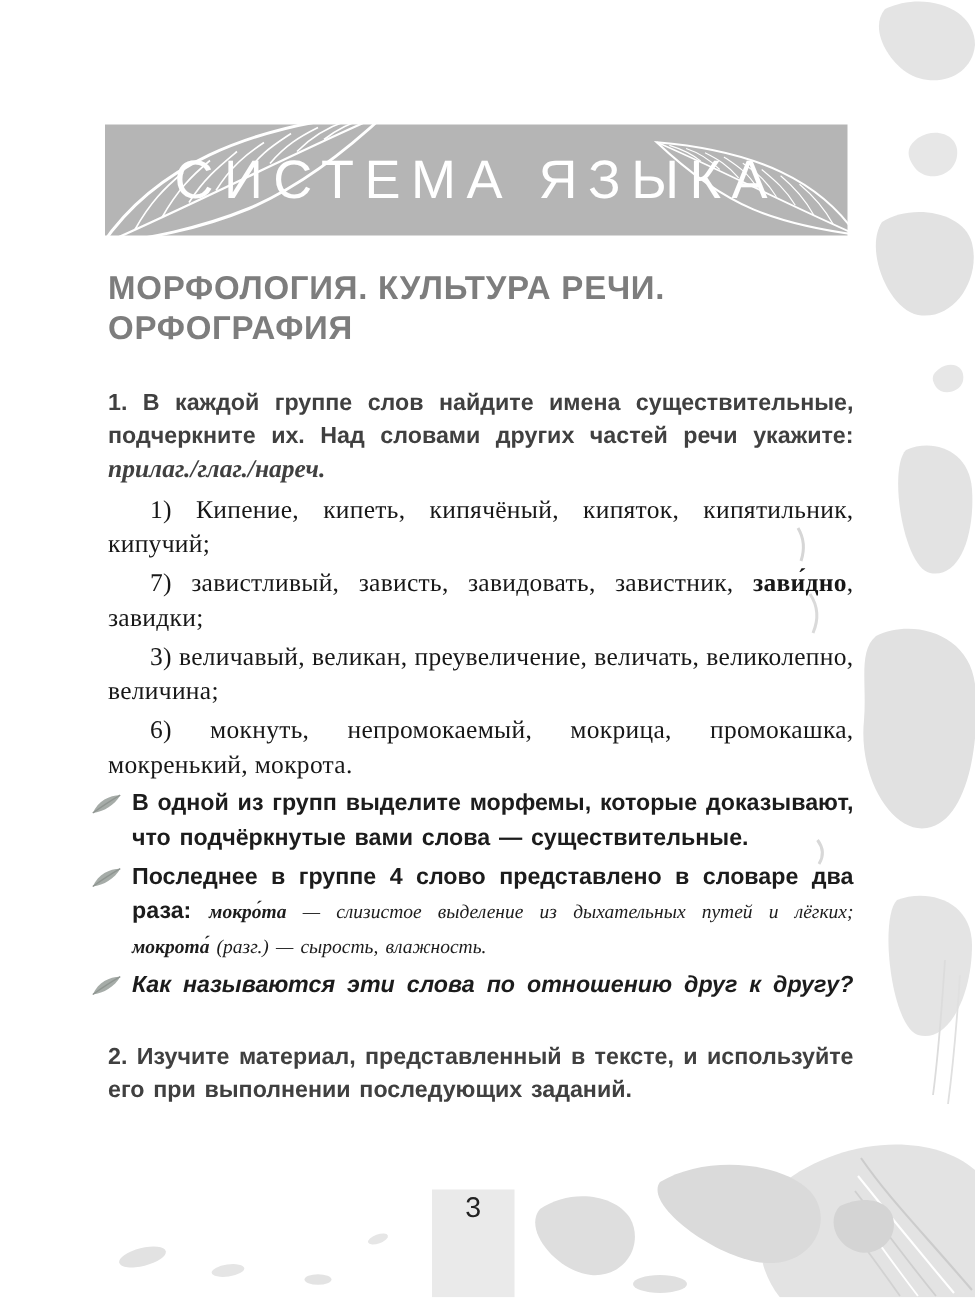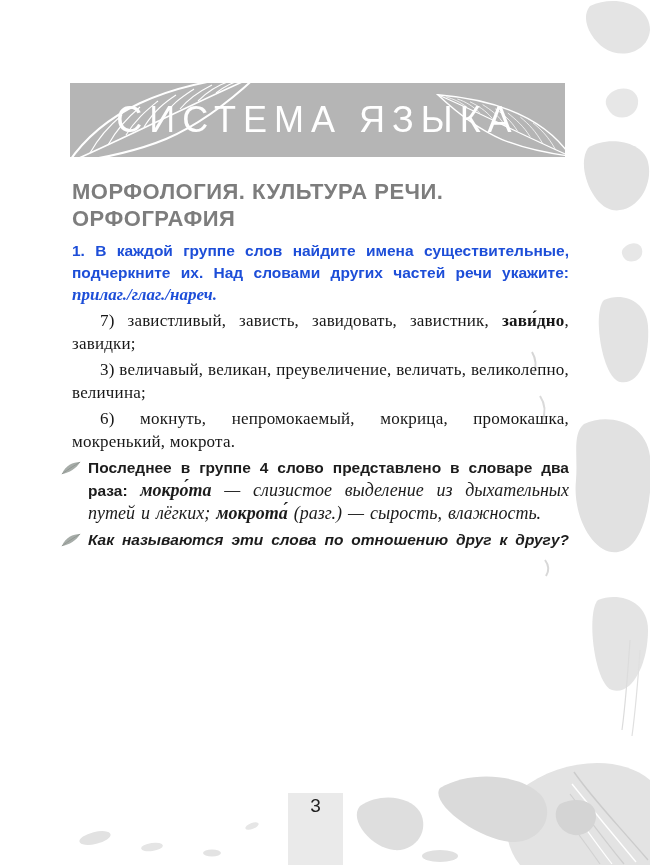--- a/index.html
+++ b/index.html
@@ -23,32 +23,32 @@
       color:#7d7d7d;letter-spacing:.5px;max-width:480px;}
   .h2{margin:10px 0 0 0;font-size:19px;line-height:22px;font-weight:400;
       color:#2e2e2e;letter-spacing:1px;}
 
   p{margin:0;}
   .sans{font-family:"Liberation Sans",sans-serif;}
   .serif{font-family:"Liberation Serif",serif;}
   .b{font-weight:bold;}
   .i{font-style:italic;}
 
-  .task{margin-top:8px;font-size:15.5px;line-height:22px;text-align:justify;
-        word-spacing:1.5px;color:#1d4ed8;}
+  .task{margin-top:26px;font-size:15.5px;line-height:22px;text-align:justify;
+        word-spacing:1.5px;color:#404040;}
   .task .serif{font-size:17px;}
   .wordgroup{font-family:"Liberation Serif",serif;font-size:17px;line-height:23px;
              text-align:justify;text-indent:28px;color:#171717;letter-spacing:.2px;}
   .wg-wrap{margin-top:3px;}
 
   .bullet{display:flex;margin:3px 0 0 -12px;align-items:flex-start;}
   .bullet-icon{flex:none;width:22px;height:15px;margin:5px 6px 0 0;}
   .btext{flex:1;font-size:15.5px;line-height:23px;text-align:justify;
          word-spacing:1.5px;color:#1c1c1c;}
-  .btext .serif{font-size:18px;}
+  .btext .serif{font-size:13px;}
   .jl .btext{text-align-last:justify;font-style:italic;}
 
   .fill{margin-top:5px;font-size:15.5px;line-height:22px;text-align:justify;
         word-spacing:1.5px;color:#1c1c1c;}
   .blank{display:inline-block;height:13px;border-bottom:1.6px solid #1c1c1c;}
 
   
   .pagebox{position:absolute;left:288px;top:793px;width:55px;height:72px;
            background:#eaeaea;z-index:1;text-align:center;}
   .pagenum{margin-top:2px;font-size:19px;color:#222;}
@@ -112,37 +112,46 @@
     <span class="banner-title">СИСТЕМА ЯЗЫКА</span>
     <svg class="feather-right" viewBox="0 0 200 100">
         <use href="#feather-art" transform="translate(200,0) scale(-1,1)"></use>
       </svg>
   </div>
 
   <div class="content">
     <div class="h1">МОРФОЛОГИЯ. КУЛЬТУРА РЕЧИ. ОРФОГРАФИЯ</div>
     <div id="blocks">
         <p class="task"><span class="sans b">1. В каждой группе слов найдите имена существительные, подчеркните их. Над словами других частей речи укажите: </span><span class="serif b i">прилаг./глаг./нареч.</span></p>
+        <p class="wordgroup wg-wrap"><span class="serif">1) Кипение, кипеть, кипячёный, кипяток, кипятильник, кипучий;</span></p>
         <p class="wordgroup wg-wrap"><span class="serif">7) завистливый, зависть, завидовать, завистник, </span><span class="serif b">зави́дно</span><span class="serif">, завидки;</span></p>
         <p class="wordgroup wg-wrap"><span class="serif">3) величавый, великан, преувеличение, величать, великолепно, величина;</span></p>
         <p class="wordgroup wg-wrap"><span class="serif">6) мокнуть, непромокаемый, мокрица, промокашка, мокренький, мокрота.</span></p>
+        <div class="bullet">
+          <svg class="bullet-icon" viewBox="0 0 24 16" xmlns="http://www.w3.org/2000/svg">
+      <path d="M2,14 C6,5 14,1 22,1 C18,8 10,13 2,14 Z" fill="#a6aca8"></path>
+      <path d="M2,14 C9,9 15,5 22,1" stroke="#8f9591" fill="none" stroke-width="1"></path>
+    </svg>
+          <div class="btext"><span class="sans b">В одной из групп выделите морфемы, которые доказывают, что подчёркнутые вами слова — существительные.</span></div>
+        </div>
         <div class="bullet">
           <svg class="bullet-icon" viewBox="0 0 24 16" xmlns="http://www.w3.org/2000/svg">
       <path d="M2,14 C6,5 14,1 22,1 C18,8 10,13 2,14 Z" fill="#a6aca8"></path>
       <path d="M2,14 C9,9 15,5 22,1" stroke="#8f9591" fill="none" stroke-width="1"></path>
     </svg>
           <div class="btext"><span class="sans b">Последнее в группе 4 слово представлено в словаре два раза: </span><span class="serif b i">мокро́та</span><span class="serif i"> — слизистое выделение из дыхательных путей и лёгких; </span><span class="serif b i">мокрота́</span><span class="serif i"> (разг.) — сырость, влажность.</span></div>
         </div>
         <div class="bullet jl">
           <svg class="bullet-icon" viewBox="0 0 24 16" xmlns="http://www.w3.org/2000/svg">
       <path d="M2,14 C6,5 14,1 22,1 C18,8 10,13 2,14 Z" fill="#a6aca8"></path>
       <path d="M2,14 C9,9 15,5 22,1" stroke="#8f9591" fill="none" stroke-width="1"></path>
     </svg>
           <div class="btext"><span class="sans b">Как называются эти слова по отношению друг к другу?</span></div>
         </div>
+        <p class="task"><span class="sans b">2. Изучите материал, представленный в тексте, и используйте его при выполнении последующих заданий.</span></p>
       </div>
   </div>
 
   <div class="pagebox">
     <div class="pagenum">3</div>
   </div>
 
 </div>
 
 </body></html>

